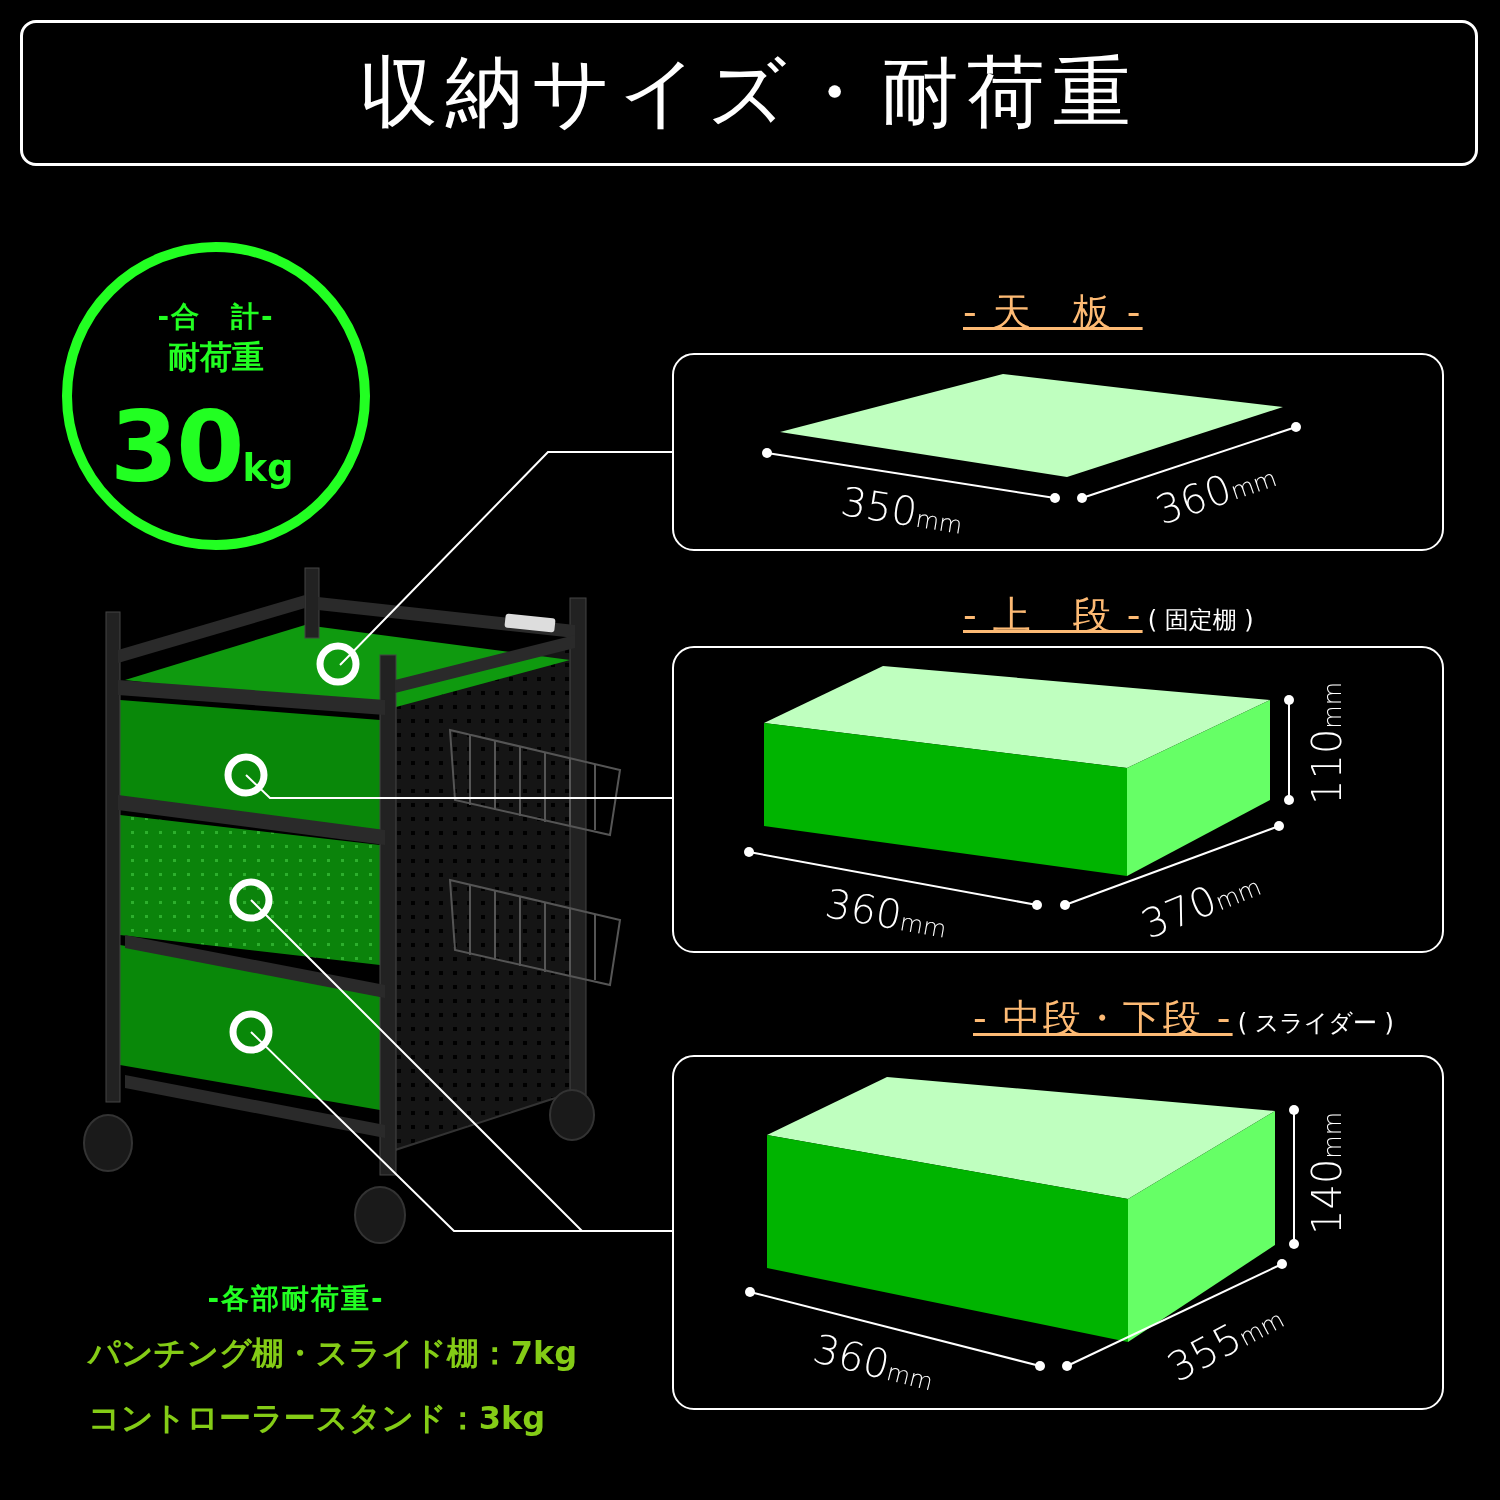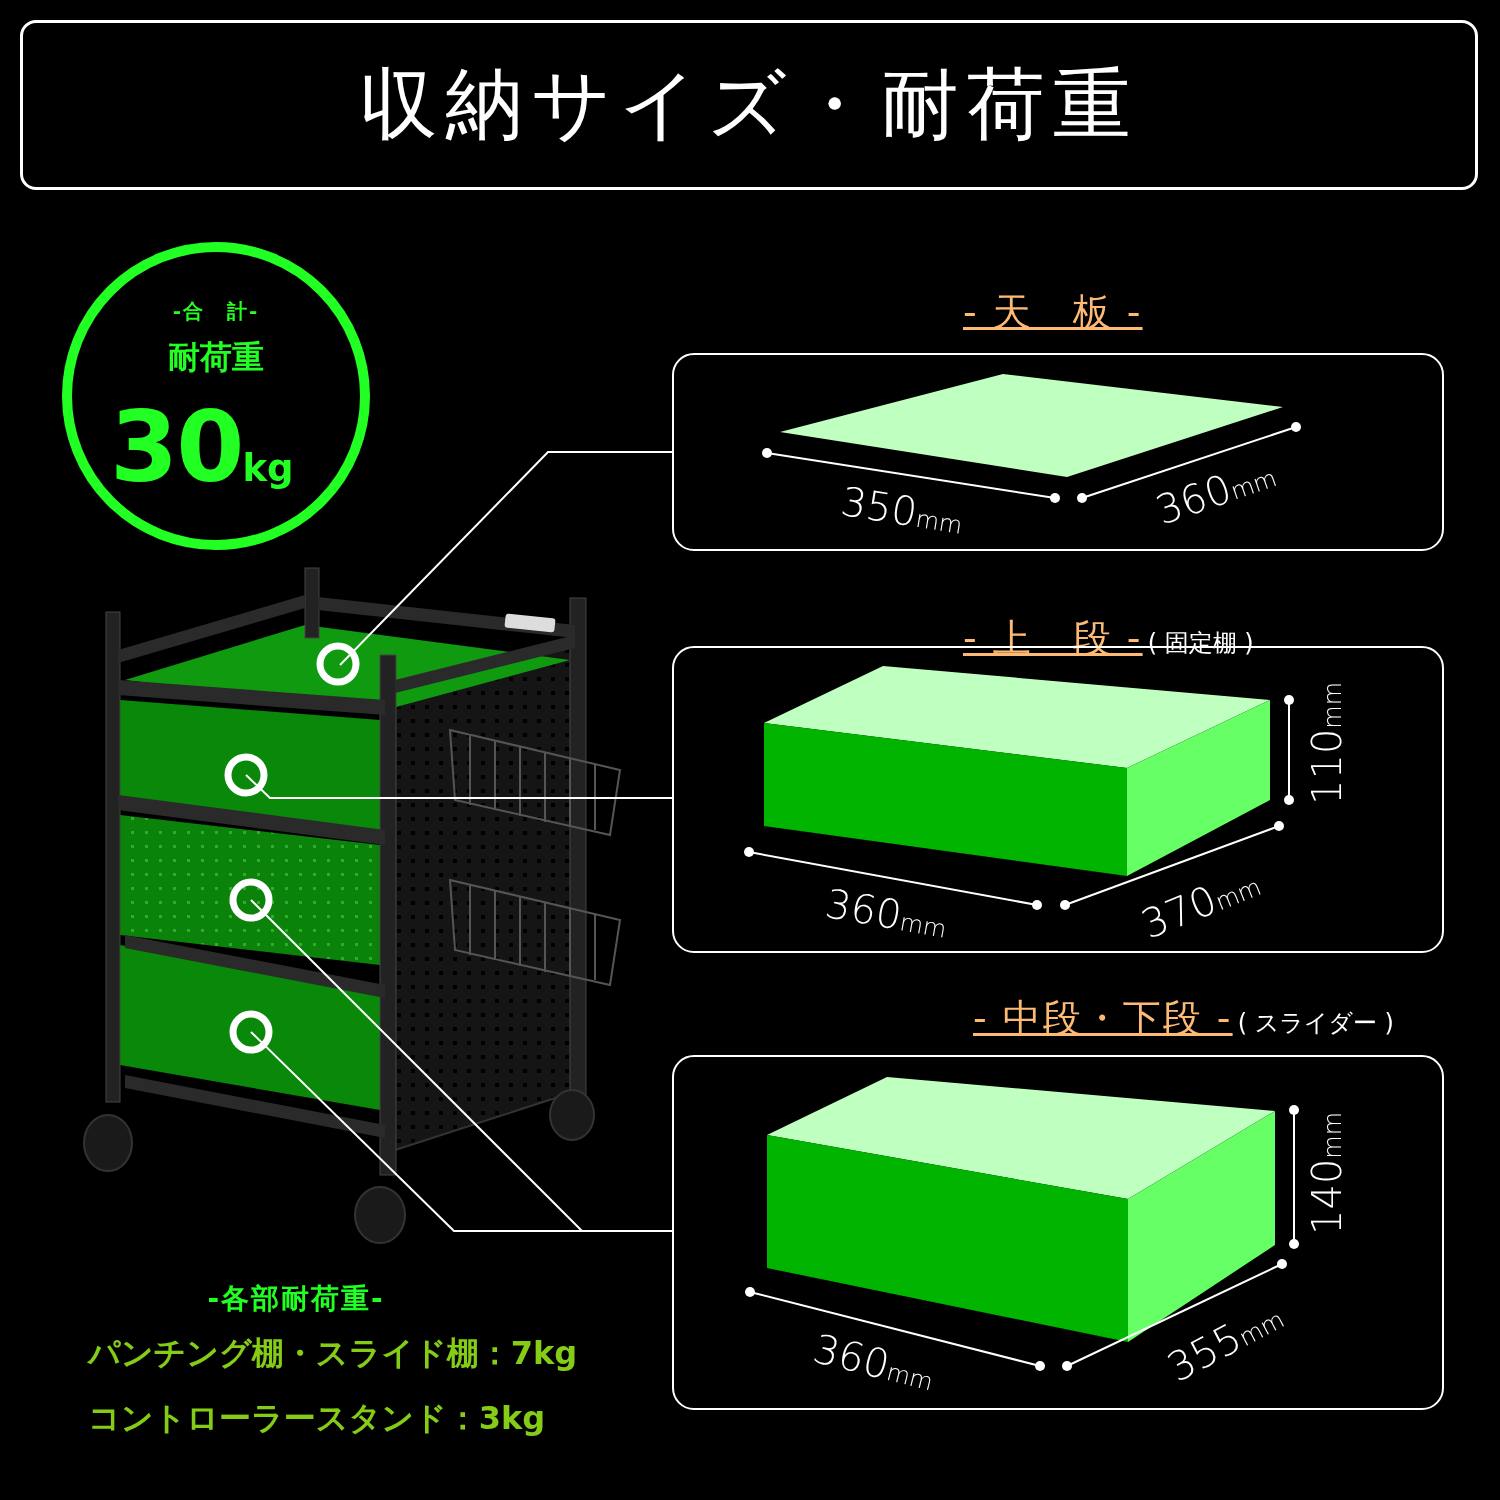--- a/index.html
+++ b/index.html
@@ -1,23 +1,23 @@
 <!DOCTYPE html>
 <html><head>
 <meta charset="utf-8">
 <style>
   html, body { margin:0; padding:0; background:#000; }
   body { width:1500px; height:1500px; position:relative; overflow:hidden;
          font-family:"DejaVu Sans", "Liberation Sans", sans-serif; color:#fff; }
   .abs { position:absolute; }
-  .title-box { left:20px; top:20px; width:1458px; height:170px; border:3px solid #fff; border-radius:16px; box-sizing:border-box;
+  .title-box { left:20px; top:20px; width:1458px; height:146px; border:3px solid #fff; border-radius:16px; box-sizing:border-box;
                display:flex; align-items:center; justify-content:center; }
   .title-text { font-size:78px; letter-spacing:8px; font-weight:normal; color:#fff; }
   .circle { left:62px; top:242px; width:308px; height:308px; border:10px solid #22ff22; border-radius:50%; box-sizing:border-box; }
-  .c-line1 { left:62px; top:298px; width:308px; text-align:center; font-size:20px; font-weight:bold; color:#22ff22; letter-spacing:2px; }
+  .c-line1 { left:62px; top:298px; width:308px; text-align:center; font-size:28px; font-weight:bold; color:#22ff22; letter-spacing:2px; }
   .c-line2 { left:62px; top:336px; width:308px; text-align:center; font-size:32px; font-weight:bold; color:#22ff22; }
   .c-line3 { left:110px; top:390px; font-size:98px; font-weight:bold; color:#22ff22; letter-spacing:-2px; }
   .c-unit { font-size:37px; letter-spacing:0; }
   .sec-label { font-size:38px; color:#fdba74; letter-spacing:2px;text-decoration:underline; }
   .sec-sub { font-size:24px; color:#fff; }
   .panel { border:2px solid #fff; border-radius:22px; box-sizing:border-box; }
   .dim { font-size:40px; color:#fff; font-family:"DejaVu Sans", sans-serif; font-weight:200; }
   .dim small { font-size:24px; }
   .loads-title { left:76px; top:1280px; width:440px; text-align:center; font-size:28px; font-weight:bold; color:#22ff22; letter-spacing:2px; }
   .loads-row { left:88px; font-size:32px; font-weight:bold; color:#84cc16; white-space:nowrap; }
@@ -167,21 +167,21 @@
 
 <div class="abs sec-label" style="left:963px; top:287px;">- 天　板 -</div>
 <div class="abs panel" style="left:672px; top:353px; width:772px; height:198px;"></div>
 <div class="abs dim" style="left:845px; top:478px; transform:rotate(9deg); transform-origin:left top;">
   <span>350</span><small>mm</small>
 </div>
 <div class="abs dim" style="left:1150px; top:490px; transform:rotate(-19deg); transform-origin:left top;">
   <span>360</span><small>mm</small>
 </div>
 
-<div class="abs" style="left:963px; top:613px;">
+<div class="abs" style="left:963px; top:590px;">
   <span class="sec-label">- 上　段 -</span>
   <span class="sec-sub">( 固定棚 )</span>
 </div>
 <div class="abs panel" style="left:672px; top:646px; width:772px; height:307px;"></div>
 <div class="abs dim" style="left:1304px; top:805px; transform:rotate(-90deg); transform-origin:left top;">
   <span>110</span><small>mm</small>
 </div>
 <div class="abs dim" style="left:830px; top:880px; transform:rotate(10deg); transform-origin:left top;">
   <span>360</span><small>mm</small>
 </div>

